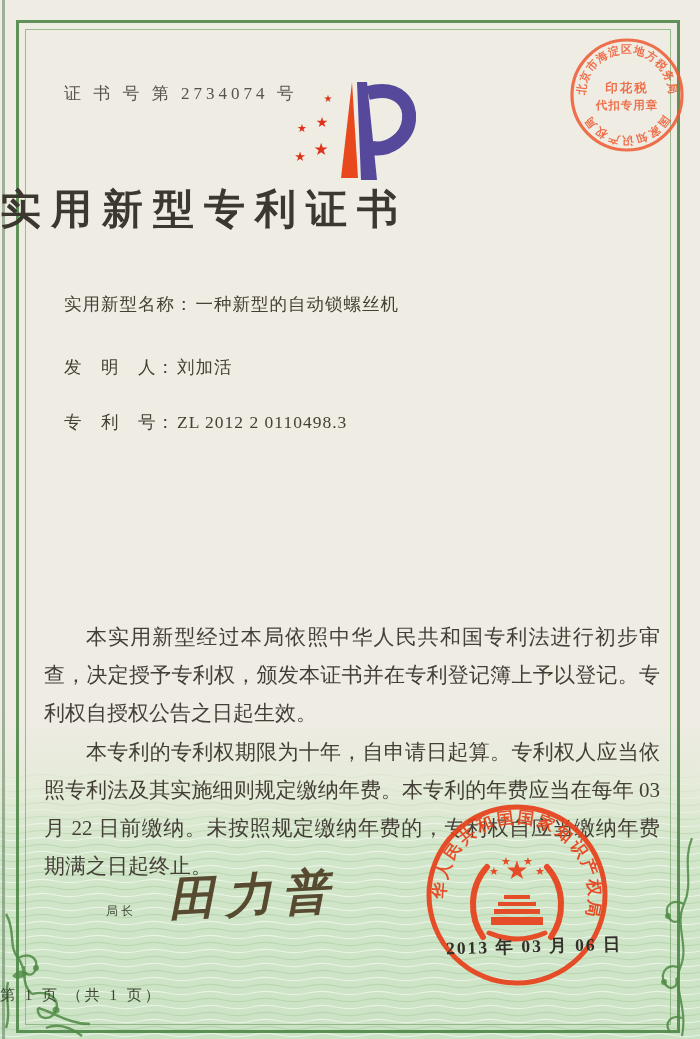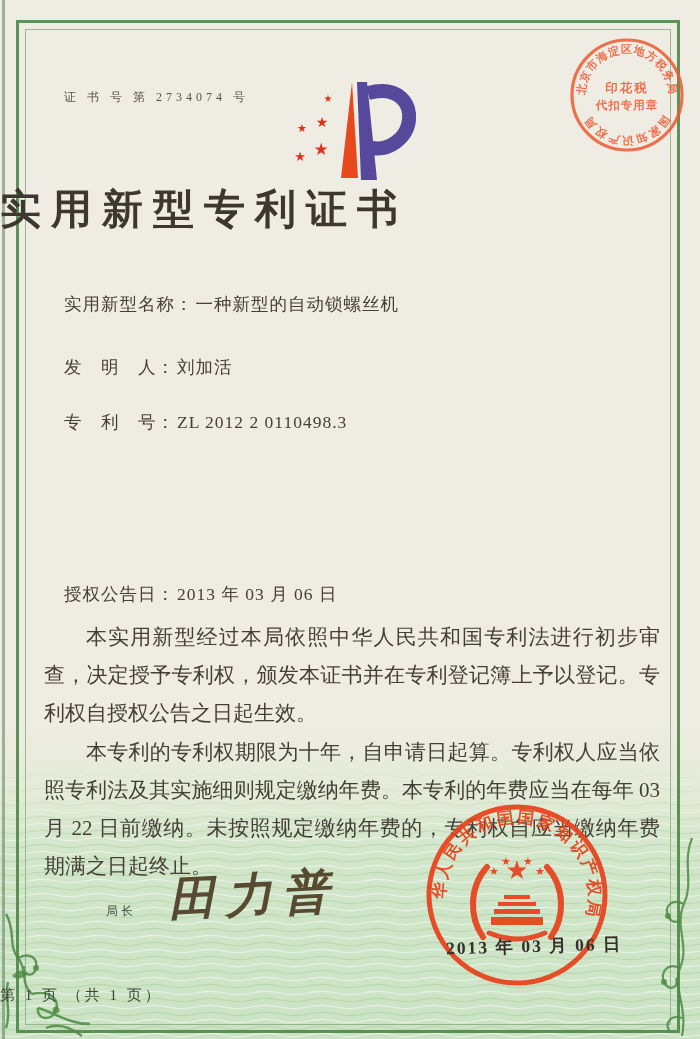--- a/index.html
+++ b/index.html
@@ -4,21 +4,21 @@
 <style>
   html,body{margin:0;padding:0;background:#e9e7e0;}
   #paper{
     position:relative;width:700px;height:1039px;overflow:hidden;margin:0;
     background:linear-gradient(180deg,#efece4 0%,#efece4 69%,#e4ebd8 76%,#d2e6ca 82%,#cbe3c4 100%);
     font-family:"Liberation Serif","DejaVu Serif",serif;color:#3f3a31;
   }
   .scan-edge{position:absolute;left:2px;top:0;width:3px;height:100%;background:#5d7d5a;opacity:.55;}
   .frame-outer{position:absolute;left:16px;top:20px;right:20px;bottom:6px;border:3px solid #47813f;opacity:.85;}
   .frame-inner{position:absolute;left:25px;top:29px;right:29px;bottom:14px;border:1px solid #85ae7c;opacity:.8;}
-  .cert-no{position:absolute;left:64px;top:82px;font-size:12px;letter-spacing:4px;color:#58534a;margin-top:7px;}
+  .cert-no{position:absolute;left:64px;top:82px;font-size:17px;letter-spacing:4px;color:#58534a;}
   .logo{position:absolute;left:287px;top:78px;}
   .stamp{position:absolute;left:566px;top:34px;opacity:.85;}
   .title{position:absolute;left:0;top:182px;width:100%;text-align:left;font-size:41px;font-weight:bold;letter-spacing:10px;color:#3c3830;}
   .field{position:absolute;left:64px;font-size:17.5px;letter-spacing:1px;color:#453f35;white-space:nowrap;}
   .flabel{margin-right:2px;}
   .redaction{display:inline-block;vertical-align:middle;margin-left:4px;}
   .redaction span{display:inline-block;background:#f5f4f1;margin-right:6px;vertical-align:middle;border-radius:2px;}
   .paras{position:absolute;left:44px;right:40px;top:618px;font-size:21px;line-height:1.82;text-align:justify;color:#443f36;}
   .paras p{margin:0;text-indent:2em;}
   .director{position:absolute;left:106px;top:903px;font-size:12px;letter-spacing:3px;color:#3e4a38;}
@@ -112,23 +112,20 @@
 
   <div class="field" style="top:292px">
     <span class="flabel">实用新型名称：</span><span class="fvalue">一种新型的自动锁螺丝机</span>
   </div>
   <div class="field" style="top:355px">
     <span class="flabel">发　明　人：</span><span class="fvalue">刘加活</span>
   </div>
   <div class="field" style="top:410px">
     <span class="flabel">专　利　号：</span><span class="fvalue">ZL 2012 2 0110498.3</span>
   </div>
-  <div class="field" style="top:582px">
-    <span class="flabel">授权公告日：</span><span class="fvalue">2013 年 03 月 06 日</span>
-  </div>
 
   <div class="paras">
     <p>本实用新型经过本局依照中华人民共和国专利法进行初步审查，决定授予专利权，颁发本证书并在专利登记簿上予以登记。专利权自授权公告之日起生效。</p>
     <p>本专利的专利权期限为十年，自申请日起算。专利权人应当依照专利法及其实施细则规定缴纳年费。本专利的年费应当在每年 03 月 22 日前缴纳。未按照规定缴纳年费的，专利权自应当缴纳年费期满之日起终止。</p>
   </div>
 
   <svg class="flourish-bl" width="95" height="127" viewBox="0 0 95 127">
     <g stroke="#4e8a44" stroke-width="2.4" fill="none" opacity="0.85">
       <path d="M4,2 C14,18 6,34 16,46 C26,58 18,72 30,82"></path>
       <path d="M16,46 C28,40 36,46 34,56 C32,66 20,64 22,54"></path>

